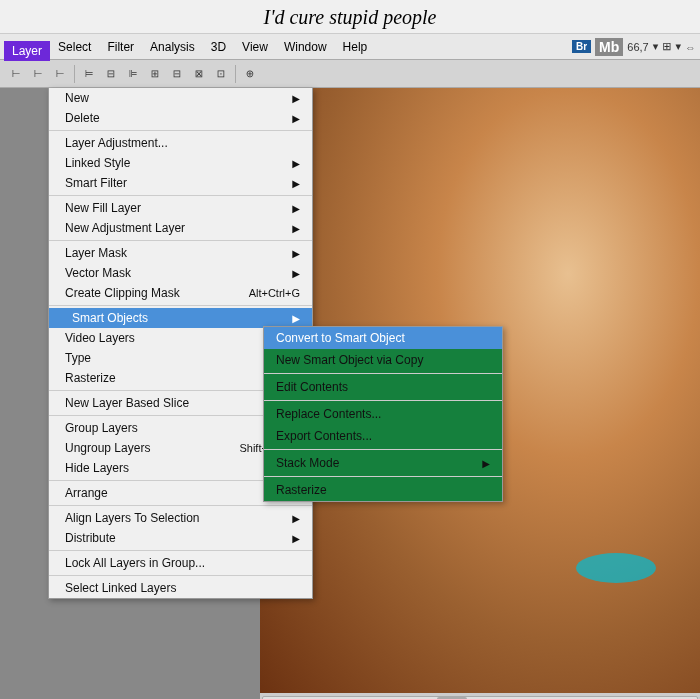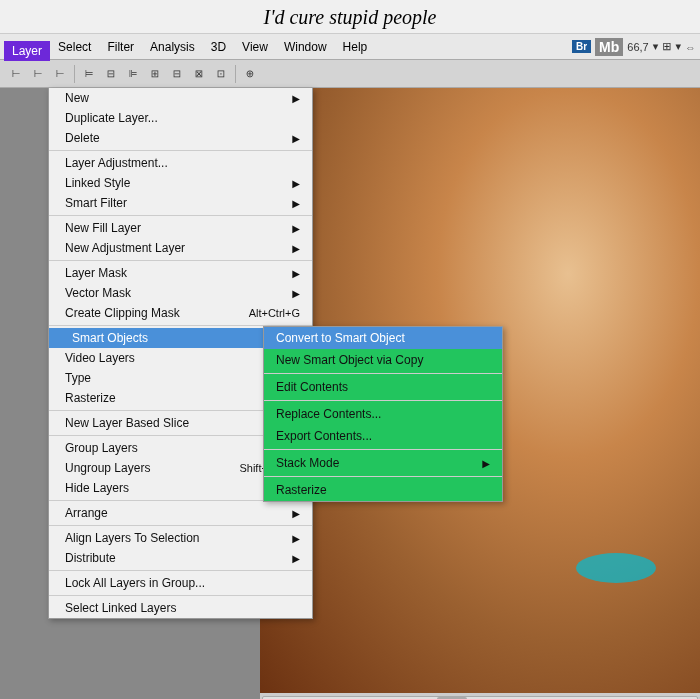--- a/index.html
+++ b/index.html
@@ -154,21 +154,21 @@
     }
     .layer-menu-item .arrow { font-size: 10px; }
     .layer-menu-item .shortcut { font-size: 11px; color: inherit; }
 
     
     .submenu {
       position: absolute;
       left: 263px;
       top: 238px; 
       width: 240px;
-      background: #22c55e;
+      background: #15803d;
       border: 1px solid #999;
       box-shadow: 2px 2px 6px rgba(0,0,0,0.3);
       z-index: 101;
     }
     .submenu-item {
       display: flex;
       align-items: center;
       padding: 4px 12px;
       cursor: pointer;
       font-size: 12px;
@@ -263,24 +263,20 @@
       </div>
     </div>
   </div>
 
   <div class="layer-menu" id="layer-menu-el">
   <div class="layer-menu-item">
         <span>New</span>
         <span class="arrow">▶</span>
       </div>
       <div class="layer-menu-item">
-        <span>Duplicate Layer...</span>
-        <span></span>
-      </div>
-      <div class="layer-menu-item">
         <span>Delete</span>
         <span class="arrow">▶</span>
       </div>
       <div class="layer-menu-sep"></div>
       <div class="layer-menu-item">
         <span>Layer Adjustment...</span>
         <span></span>
       </div>
       <div class="layer-menu-item">
         <span>Linked Style</span>

